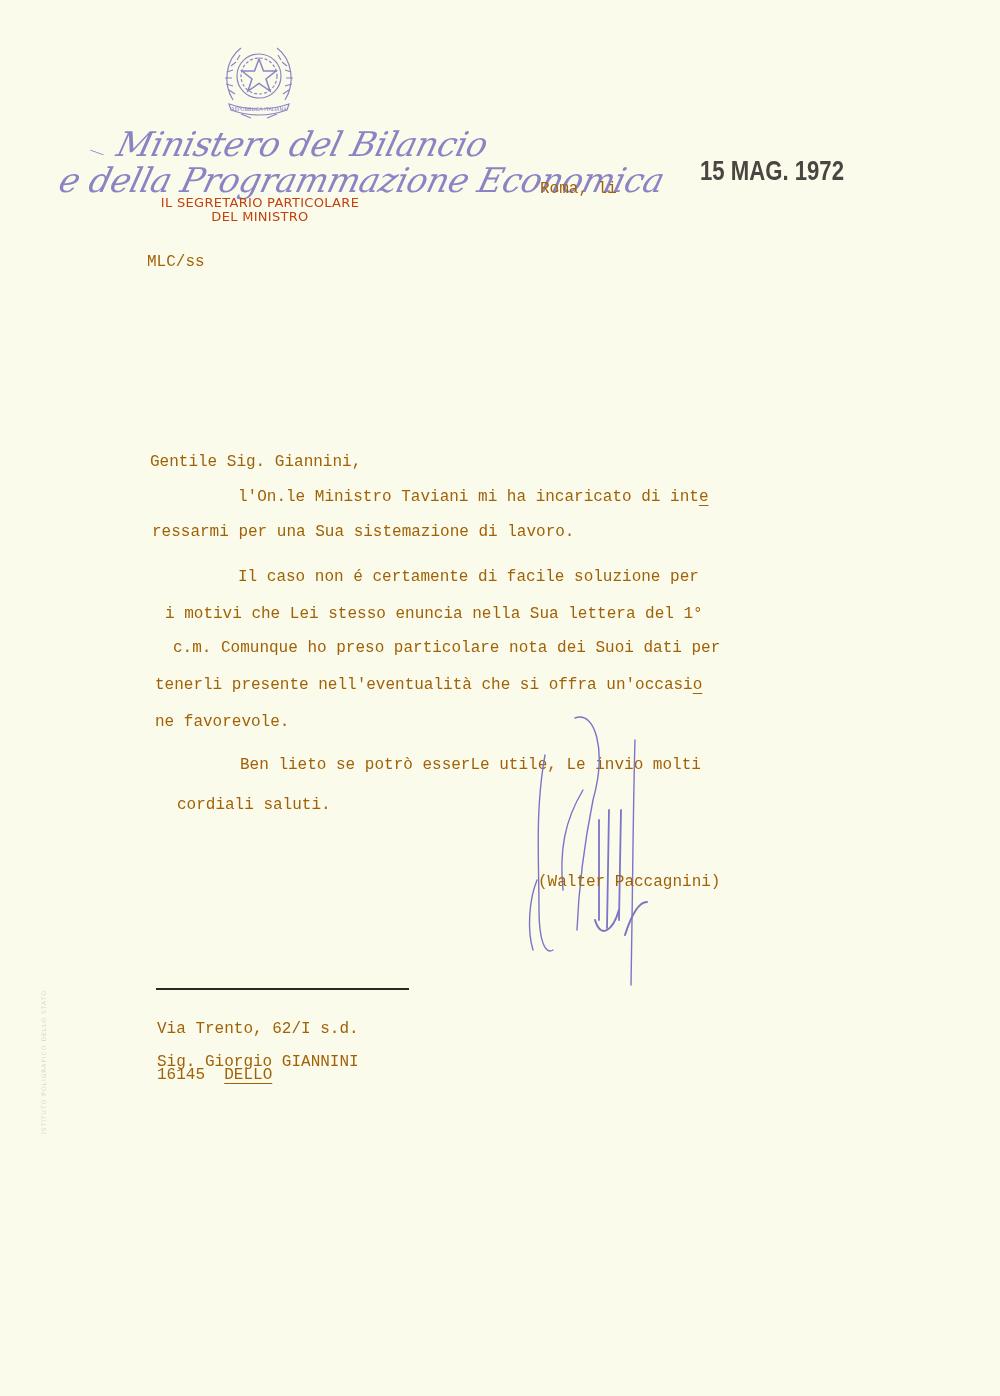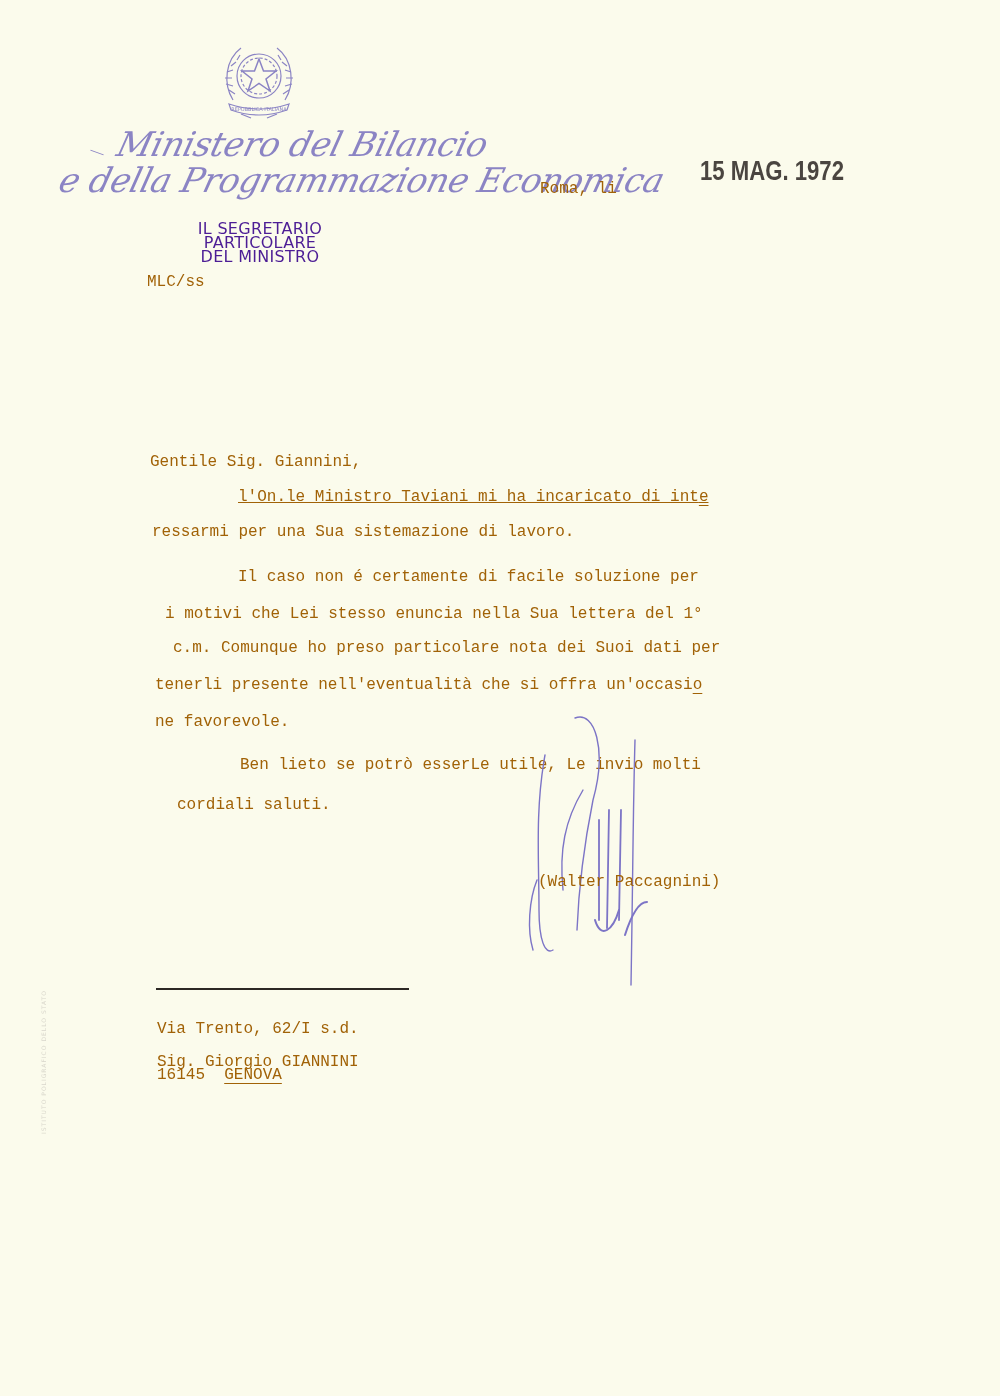--- a/index.html
+++ b/index.html
@@ -19,26 +19,26 @@
       font-size: 34px;
       letter-spacing: -0.5px;
       white-space: nowrap;
       transform: skewX(-14deg);
     }
     .script1 { left: 118px; top: 124px; }
     .script2 { left: 60px; top: 160px; }
     .script-line { height: 1px; background: #8b84c4; }
     .subhead {
       font-family: "DejaVu Sans", sans-serif;
-      color: #4c1d95;
-      font-size: 16px;
+      color: #c2410c;
+      font-size: 13px;
       text-align: center;
       line-height: 14px;
       letter-spacing: 0.3px;
-      left: 150px; top: 222px; width: 220px;
+      left: 150px; top: 196px; width: 220px;
     }
     .typed { font-size: 16px; white-space: nowrap; color: #a16207; }
     .stamp {
       font-family: "Liberation Sans", "DejaVu Sans", sans-serif;
       font-size: 27px; color: #8a8580;
       left: 700px; top: 156px;
       transform: scaleX(0.82); transform-origin: left top;
       letter-spacing: 0px;
     }
     .stamp .one { color: #4a4540; font-weight: bold; }
@@ -80,25 +80,25 @@
 <div class="abs subhead">
   <div>IL SEGRETARIO PARTICOLARE</div>
   <div>DEL MINISTRO</div>
 </div>
 
 <div class="abs typed" style="left:540px; top:180px;">Roma, li</div>
 <div class="abs stamp">
   <span class="one">15 MAG. 1972</span>
 </div>
 
-<div class="abs typed" style="left:147px; top:273px;">MLC/ss</div>
+<div class="abs typed" style="left:147px; top:253px;">MLC/ss</div>
 
 <div class="abs typed" style="left:150px; top:409px;margin-top:44px;">Gentile Sig. Giannini,</div>
 
-<div class="abs typed" style="left:238px; top:488px;text-decoration:underline;">
+<div class="abs typed" style="left:238px; top:488px;">
   <span>l'On.le Ministro Taviani mi ha incaricato di int</span><span class="u">e</span>
 </div>
 <div class="abs typed" style="left:152px; top:523px;">ressarmi per una Sua sistemazione di lavoro.</div>
 
 <div class="abs typed" style="left:238px; top:568px;">Il caso non é certamente di facile soluzione per</div>
 <div class="abs typed" style="left:153px; top:605px;margin-left:12px;">i motivi che Lei stesso enuncia nella Sua lettera del 1°</div>
 <div class="abs typed" style="left:154px; top:639px;margin-left:19px;">c.m. Comunque ho preso particolare nota dei Suoi dati per</div>
 <div class="abs typed" style="left:155px; top:676px;">
   <span>tenerli presente nell'eventualità che si offra un'occasi</span><span class="u">o</span>
 </div>
@@ -120,16 +120,16 @@
       <path d="M22 170 C14 190 12 220 18 240"></path>
     </g>
   </svg>
 </div>
 <div class="abs typed" style="left:538px; top:873px;">(Walter Paccagnini)</div>
 
 <div class="abs rule"></div>
 <div class="abs typed" style="left:157px; top:1053px;">Sig. Giorgio GIANNINI</div>
 <div class="abs typed" style="left:157px; top:1020px;">Via Trento, 62/I s.d.</div>
 <div class="abs typed" style="left:157px; top:1066px;">
-  <span>16145</span>&nbsp;&nbsp;<span class="u">GENOVA</span>
+  <span>16145</span>&nbsp;&nbsp;<span class="u">DELLO</span>
 </div>
 
 <div class="abs margin-note">ISTITUTO POLIGRAFICO DELLO STATO</div>
 
 </body></html>

